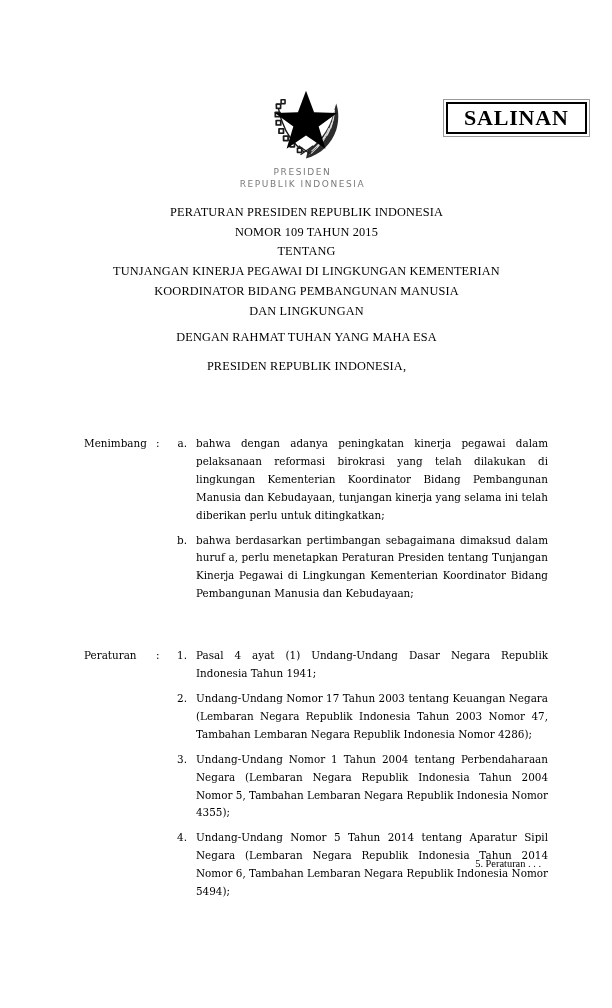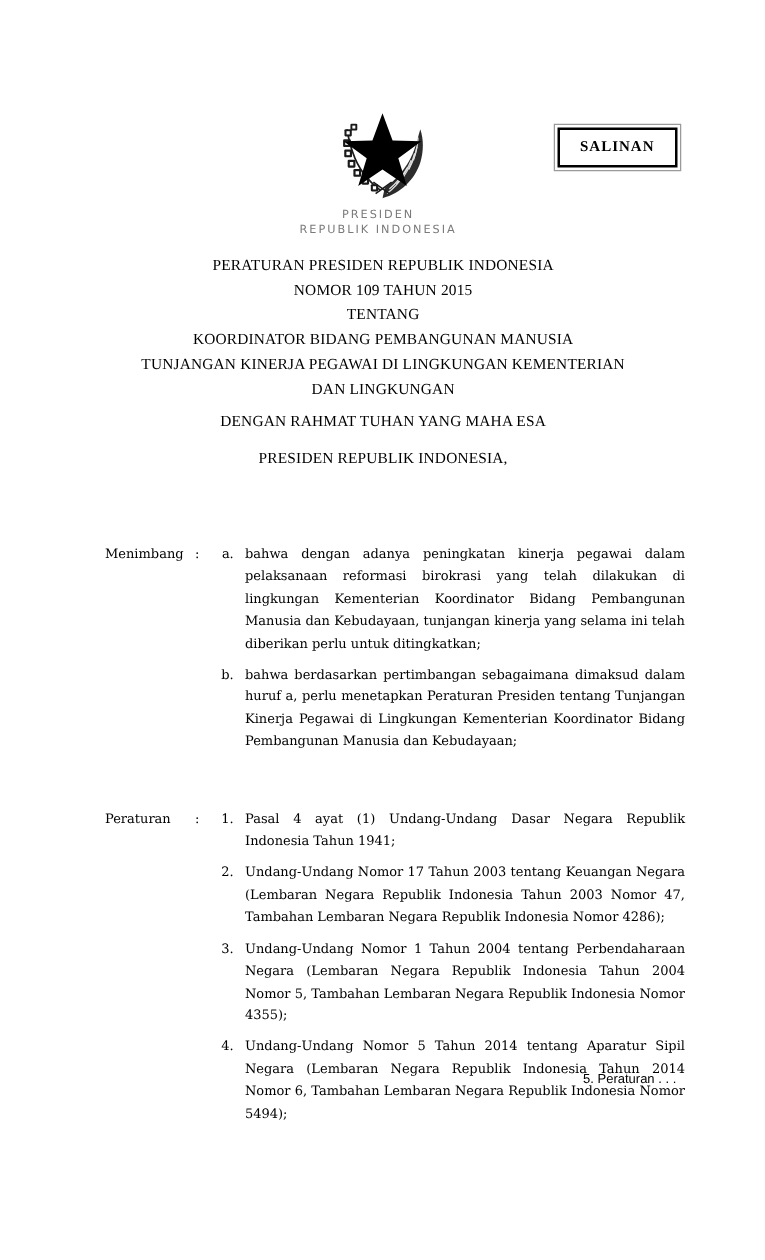--- a/index.html
+++ b/index.html
@@ -53,21 +53,21 @@
     top: 99px;
     border: 1px solid #9a9a9a;
     padding: 2px;
     background: #ffffff;
   }
   .salinan-inner {
     border: 2px solid #000000;
     padding: 4px 16px 5px 16px;
     font-family: "Liberation Serif", "DejaVu Serif", serif;
     font-weight: bold;
-    font-size: 12px;
+    font-size: 22px;
     line-height: 19px;
     letter-spacing: 0.8px;
     text-align: center;
     white-space: nowrap;
   }
 
   
   .heading {
     position: absolute;
     left: 66px;
@@ -144,21 +144,21 @@
 
   
   .catchword {
     position: absolute;
     left: 84px;
     top: 855px;
     width: 464px;
     text-align: right;
     padding-right: 7px;
     box-sizing: border-box;
-    font-family: Liberation Sans, sans-serif;
+    font-family: Liberation Serif, serif;
     font-size: 10.4px;
     line-height: 18px;
   }
 </style>
 </head>
 <body>
 
 <div class="page">
 
   <div class="emblem-wrap">
@@ -236,22 +236,22 @@
   </div>
 
   <div class="salinan-box">
     <div class="salinan-inner">SALINAN</div>
   </div>
 
   <div class="heading">
     <div>PERATURAN PRESIDEN REPUBLIK INDONESIA</div>
     <div>NOMOR 109 TAHUN 2015</div>
     <div>TENTANG</div>
+    <div>TUNJANGAN KINERJA PEGAWAI DI LINGKUNGAN KEMENTERIAN</div>
     <div>KOORDINATOR BIDANG PEMBANGUNAN MANUSIA</div>
-    <div>TUNJANGAN KINERJA PEGAWAI DI LINGKUNGAN KEMENTERIAN</div>
     <div>DAN LINGKUNGAN</div>
   </div>
 
   <div class="rahmat">DENGAN RAHMAT TUHAN YANG MAHA ESA</div>
   <div class="presiden-ri">PRESIDEN REPUBLIK INDONESIA,</div>
 
   <div class="clauses">
 
     <div class="clause-group">
       <div class="clause-row">

